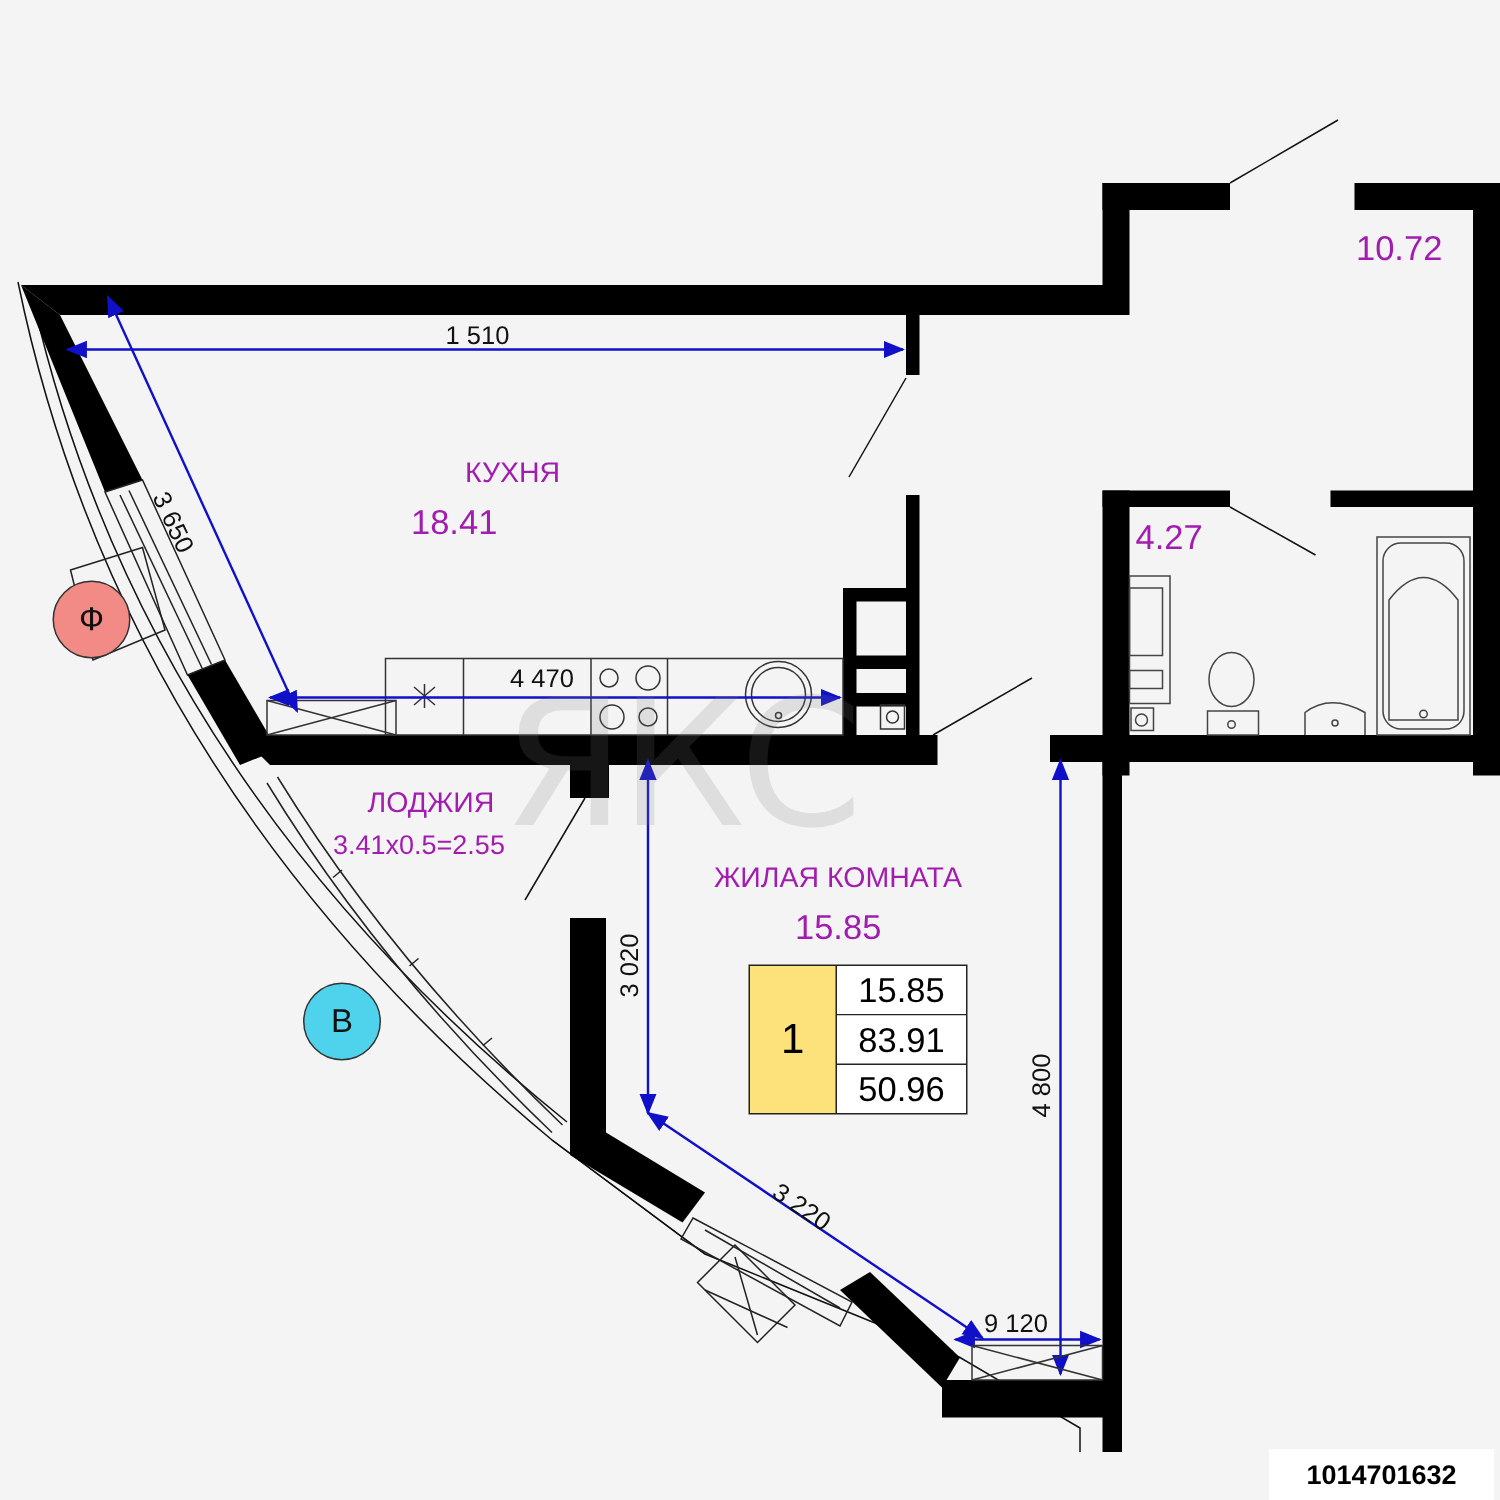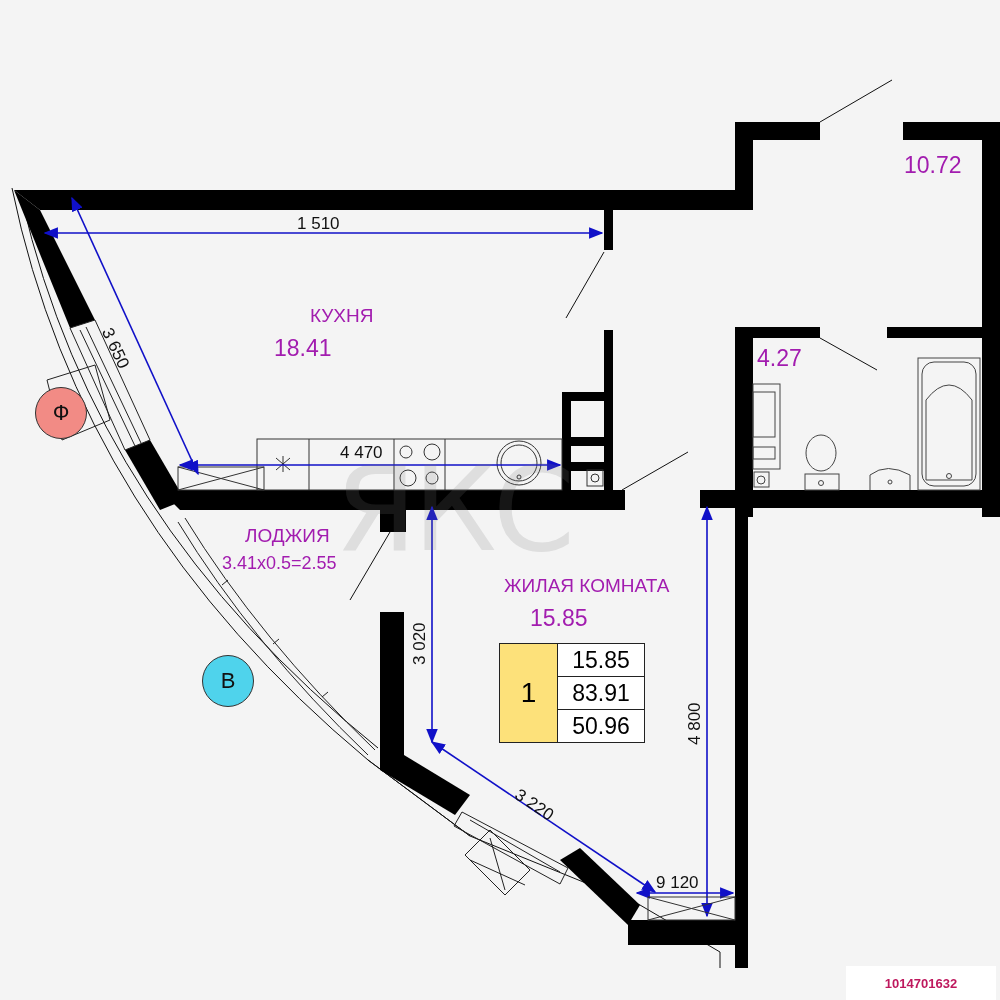--- a/index.html
+++ b/index.html
@@ -8,21 +8,21 @@
   .lbl { position: absolute; color: #a21caf; font-family: "Liberation Sans", sans-serif; white-space: nowrap; }
   .room-name { font-size: 19px; }
   .room-area { font-size: 23px; }
   .dim { position: absolute; color: #111; font-size: 17px; font-family: "Liberation Sans", sans-serif; white-space: nowrap; }
   .marker { position: absolute; width: 50px; height: 50px; border-radius: 50%; border: 1px solid #333; display: flex; align-items: center; justify-content: center; font-size: 22px; color: #111; }
   .summary { position: absolute; left: 499px; top: 643px; display: flex; border: 1.5px solid #222; }
   .summary .rooms { width: 57px; height: 98px; background: #fde17a; display: flex; align-items: center; justify-content: center; font-size: 28px; border-right: 1.5px solid #222; }
   .summary .vals { display: flex; flex-direction: column; }
   .summary .vals div { width: 86px; height: 32px; background: #fff; font-size: 23px; display: flex; align-items: center; justify-content: center; border-bottom: 1.5px solid #222; }
   .summary .vals div:last-child { border-bottom: none; text-align: right; }
-  .listing-id { position: absolute; left: 846px; top: 966px; width: 150px; height: 34px; background: #fff; color: #be185d; font-weight: bold; font-size: 13px; display: flex; align-items: center; justify-content: center; }
+  .listing-id { position: absolute; left: 846px; top: 966px; width: 150px; height: 34px; background: #fff; color: #000000; font-weight: bold; font-size: 18px; display: flex; align-items: center; justify-content: center; }
   .watermark { position: absolute; left: 335px; top: 440px; font-size: 118px; font-weight: normal; color: rgba(120,120,120,0.18); letter-spacing: -4px; font-family: "DejaVu Sans", sans-serif; }
 </style>
 </head>
 <body>
 
 <svg width="1000" height="1000" viewBox="0 0 1000 1000">
   <defs>
     <marker id="arr" viewBox="0 0 10 10" refX="9" refY="5" markerWidth="9" markerHeight="9" orient="auto-start-reverse">
       <path d="M0,1 L10,5 L0,9 z" fill="#1010c8"></path>
     </marker>
@@ -156,21 +156,21 @@
 </svg>
 
 <div class="watermark">ЯКС</div>
 
 <div class="lbl room-name" style="left:274px;top:305px;margin-left:36px;">КУХНЯ</div>
 <div class="lbl room-area" style="left:274px;top:335px;">18.41</div>
 <div class="lbl room-area" style="left:904px;top:152px;">10.72</div>
 <div class="lbl room-area" style="left:757px;top:345px;">4.27</div>
 <div class="lbl room-name" style="left:245px;top:525px;">ЛОДЖИЯ</div>
 <div class="lbl" style="left:222px;top:553px;font-size:18px;">3.41x0.5=2.55</div>
-<div class="lbl room-name" style="left:476px;top:575px;margin-left:28px;">ЖИЛАЯ КОМНАТА</div>
+<div class="lbl room-name" style="left:476px;top:575px;">ЖИЛАЯ КОМНАТА</div>
 <div class="lbl room-area" style="left:530px;top:605px;">15.85</div>
 
 <div class="dim" style="left:297px;top:214px;">1 510</div>
 <div class="dim" style="left:115px;top:325px;transform:rotate(65deg);transform-origin:left top;">3 650</div>
 <div class="dim" style="left:340px;top:443px;text-align:right;">4 470</div>
 <div class="dim" style="left:410px;top:665px;transform:rotate(-90deg);transform-origin:left top;">3 020</div>
 <div class="dim" style="left:685px;top:745px;transform:rotate(-90deg);transform-origin:left top;">4 800</div>
 <div class="dim" style="left:522px;top:785px;transform:rotate(34deg);transform-origin:left top;">3 220</div>
 <div class="dim" style="left:656px;top:873px;">9 120</div>
 

